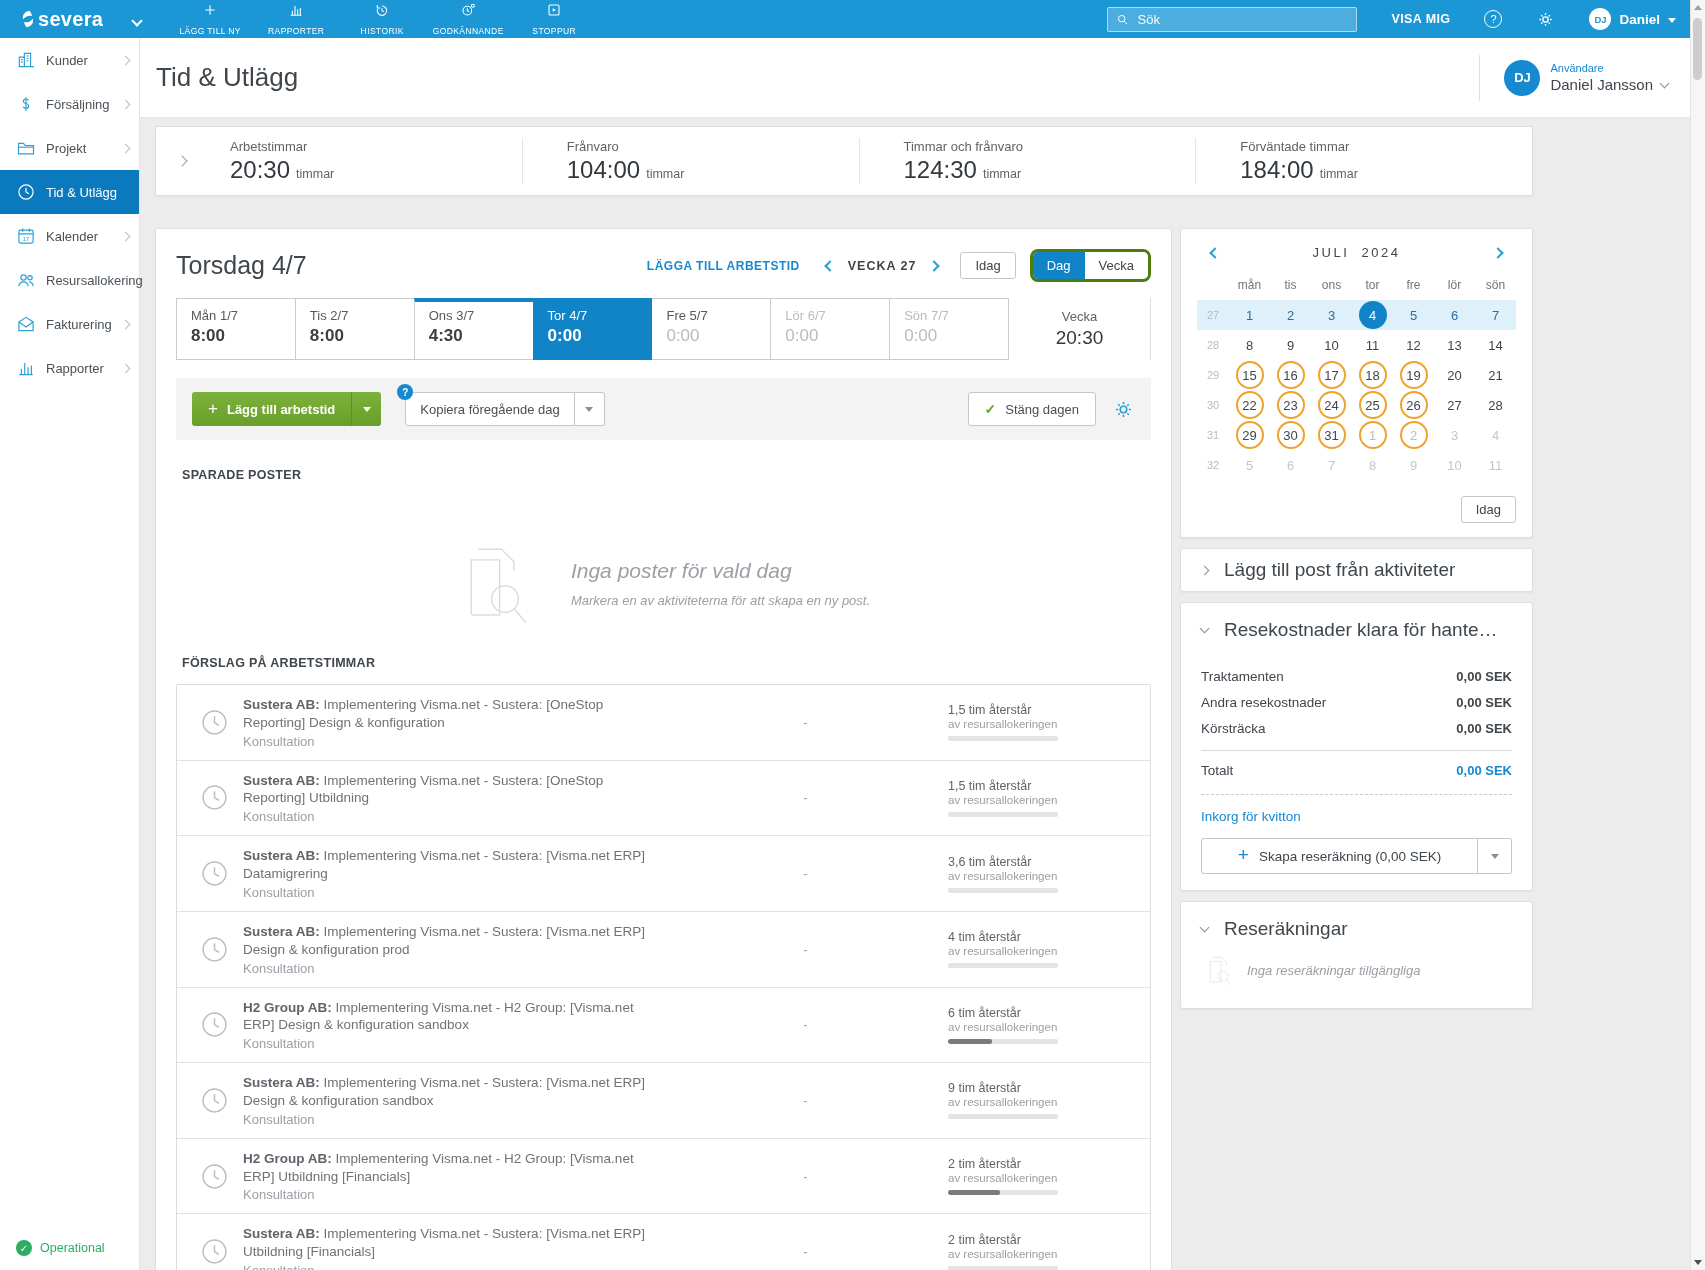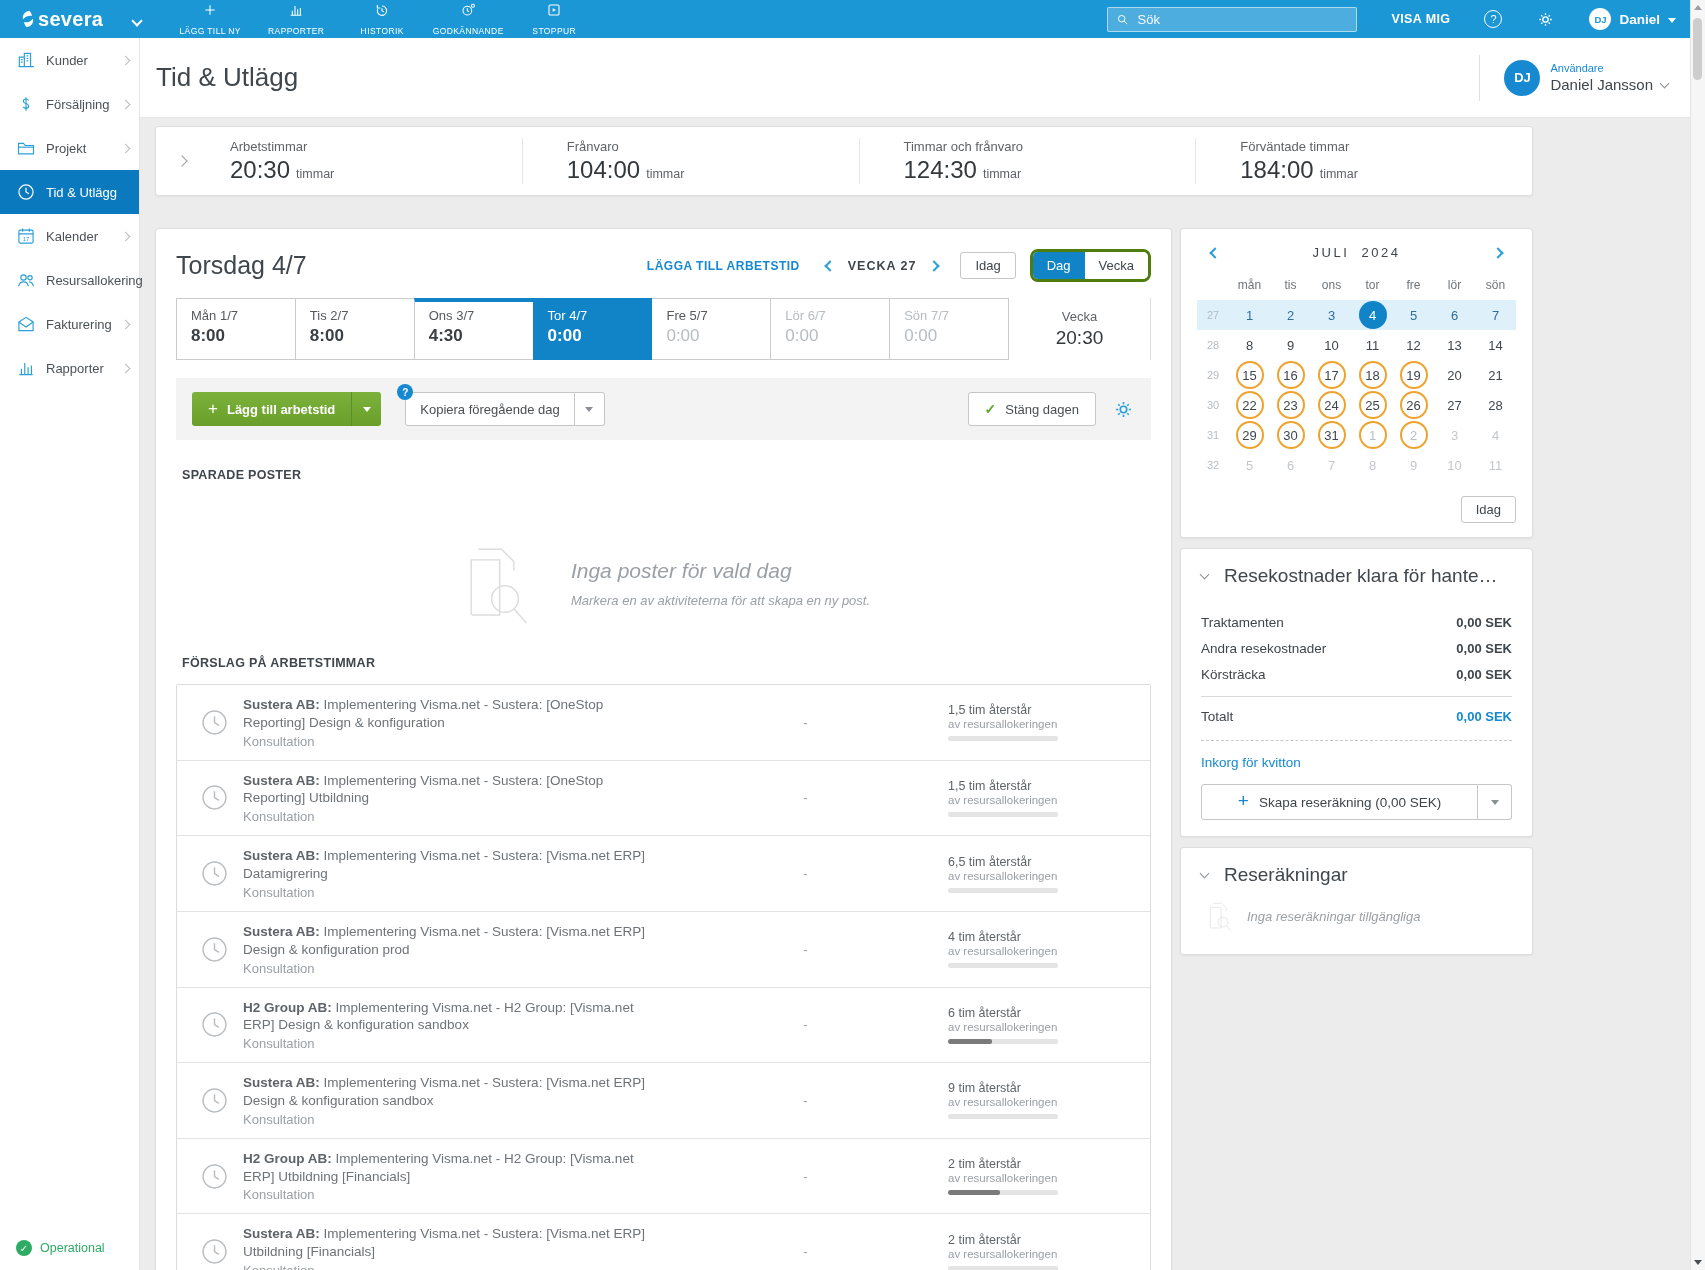--- a/index.html
+++ b/index.html
@@ -551,21 +551,21 @@
                       <circle cx="13" cy="13" r="11"></circle>
                       <path d="M13 7v6l4.2 2.8"></path>
                     </svg>
                   </span>
                   <div>
                     <div class="srow-title"><span class="srow-client">Sustera AB:</span><span> Implementering Visma.net - Sustera: [Visma.net ERP] Datamigrering</span></div>
                     <div class="srow-cat">Konsultation</div>
                   </div>
                   <div class="srow-dash">-</div>
                   <div>
-                    <div class="srow-right">6,5 tim återstår</div>
+                    <div class="srow-right">3,6 tim återstår</div>
                     <div class="srow-sub">av resursallokeringen</div>
                     <div class="pbar">
                       <div class="pfill" style="width:0%"></div>
                     </div>
                   </div>
                 </div>
                 <div class="srow">
                   <span class="srow-ic">
                     <svg viewBox="0 0 26 26">
                       <circle cx="13" cy="13" r="11"></circle>
@@ -818,20 +818,24 @@
                   </div>
                   <div class="cday muted">
                     <span>11</span>
                   </div>
                 </div>
               <div class="cal-foot">
                 <span class="btn">Idag</span>
               </div>
             </div>
 
+            <div class="card panel-collapsed">
+              <span class="p-chev"></span>
+              <span class="panel-title">Lägg till post från aktiviteter</span>
+            </div>
 
             <div class="card panel">
               <div class="p-titlerow">
                 <span class="p-chev open"></span>
                 <span class="panel-title">Resekostnader klara för hante…</span>
               </div>
               <div id="cost-rows">
                   <div class="cost-row">
                     <span class="cost-label">Traktamenten</span>
                     <span class="cost-value">0,00 SEK</span>

